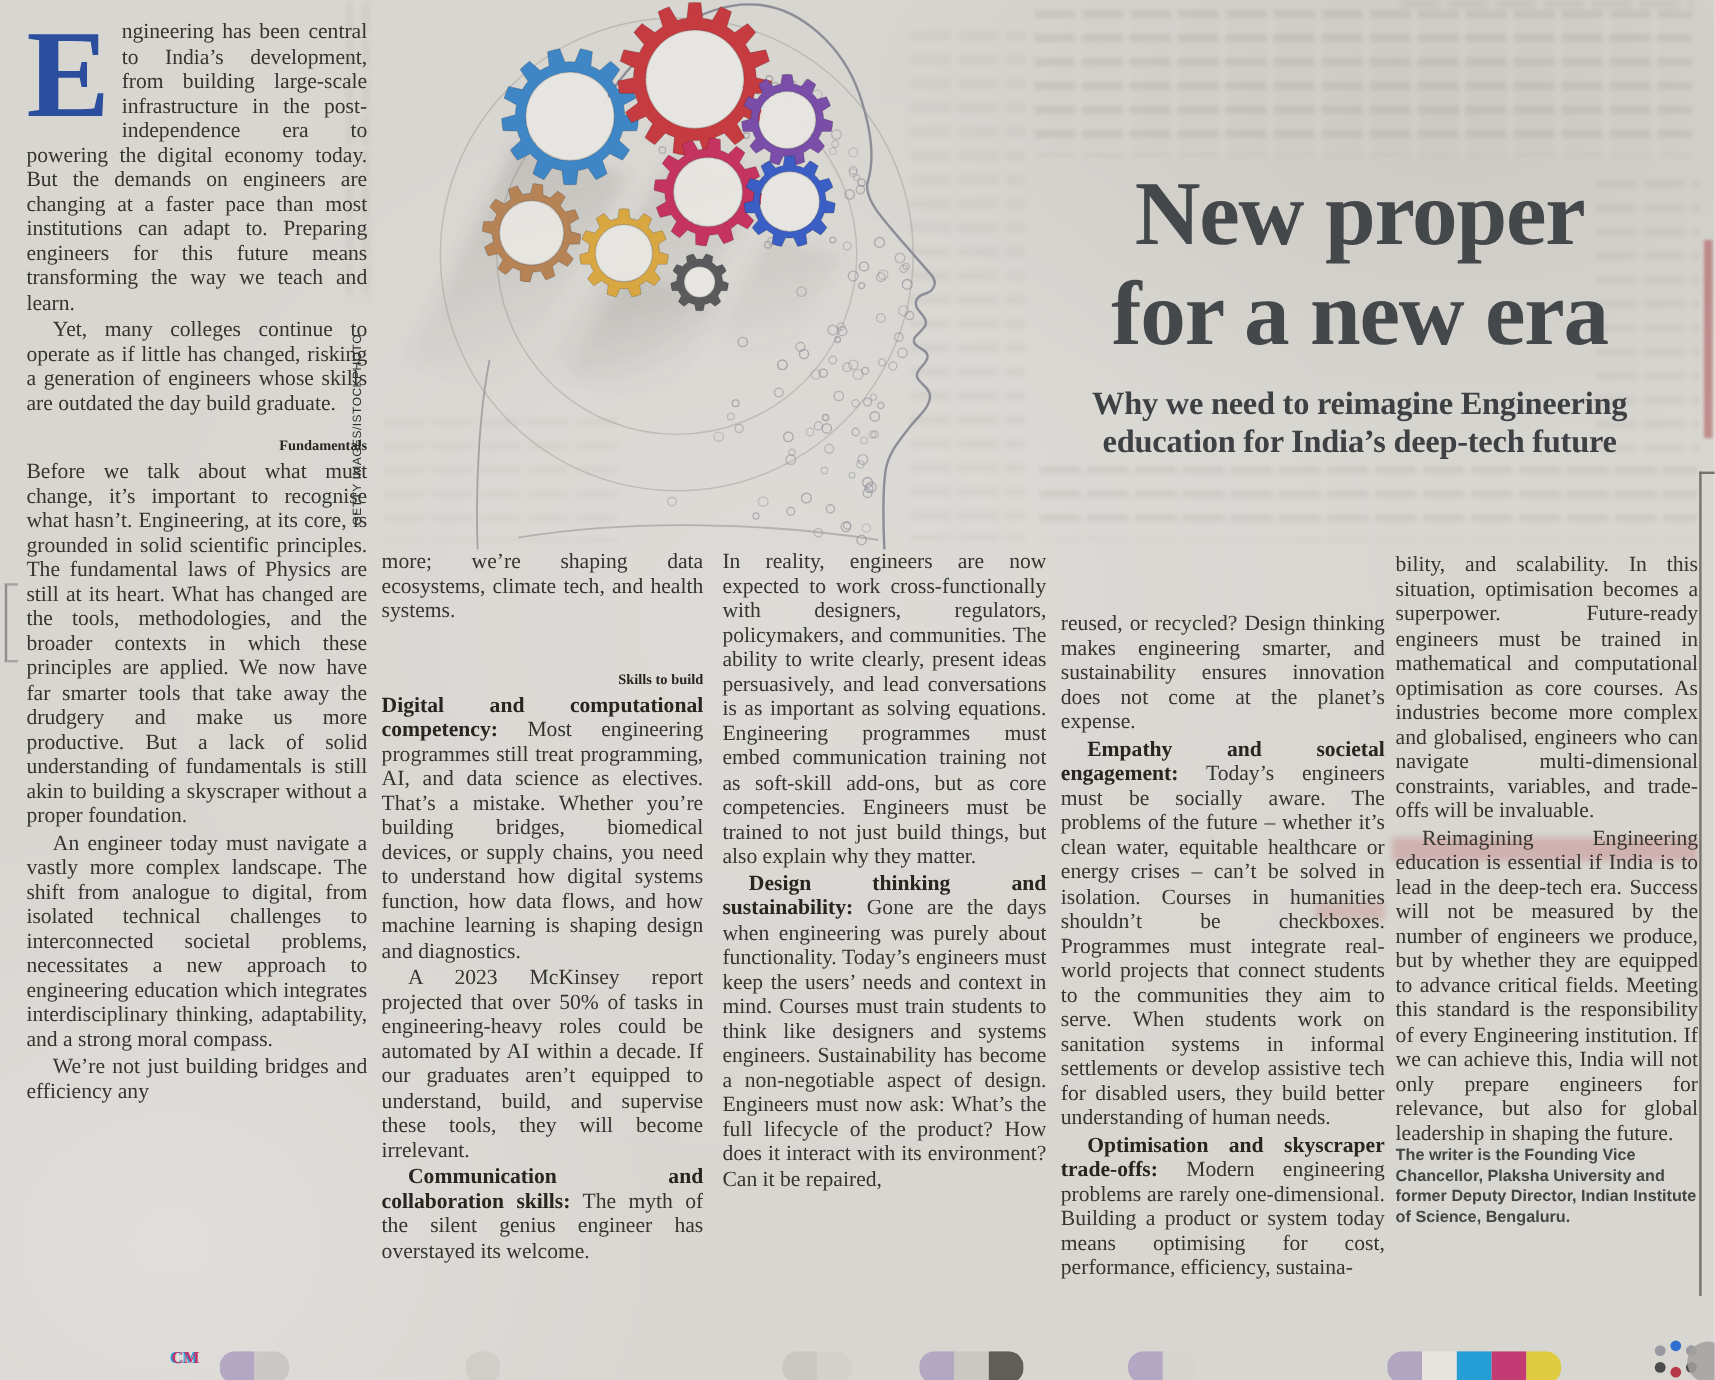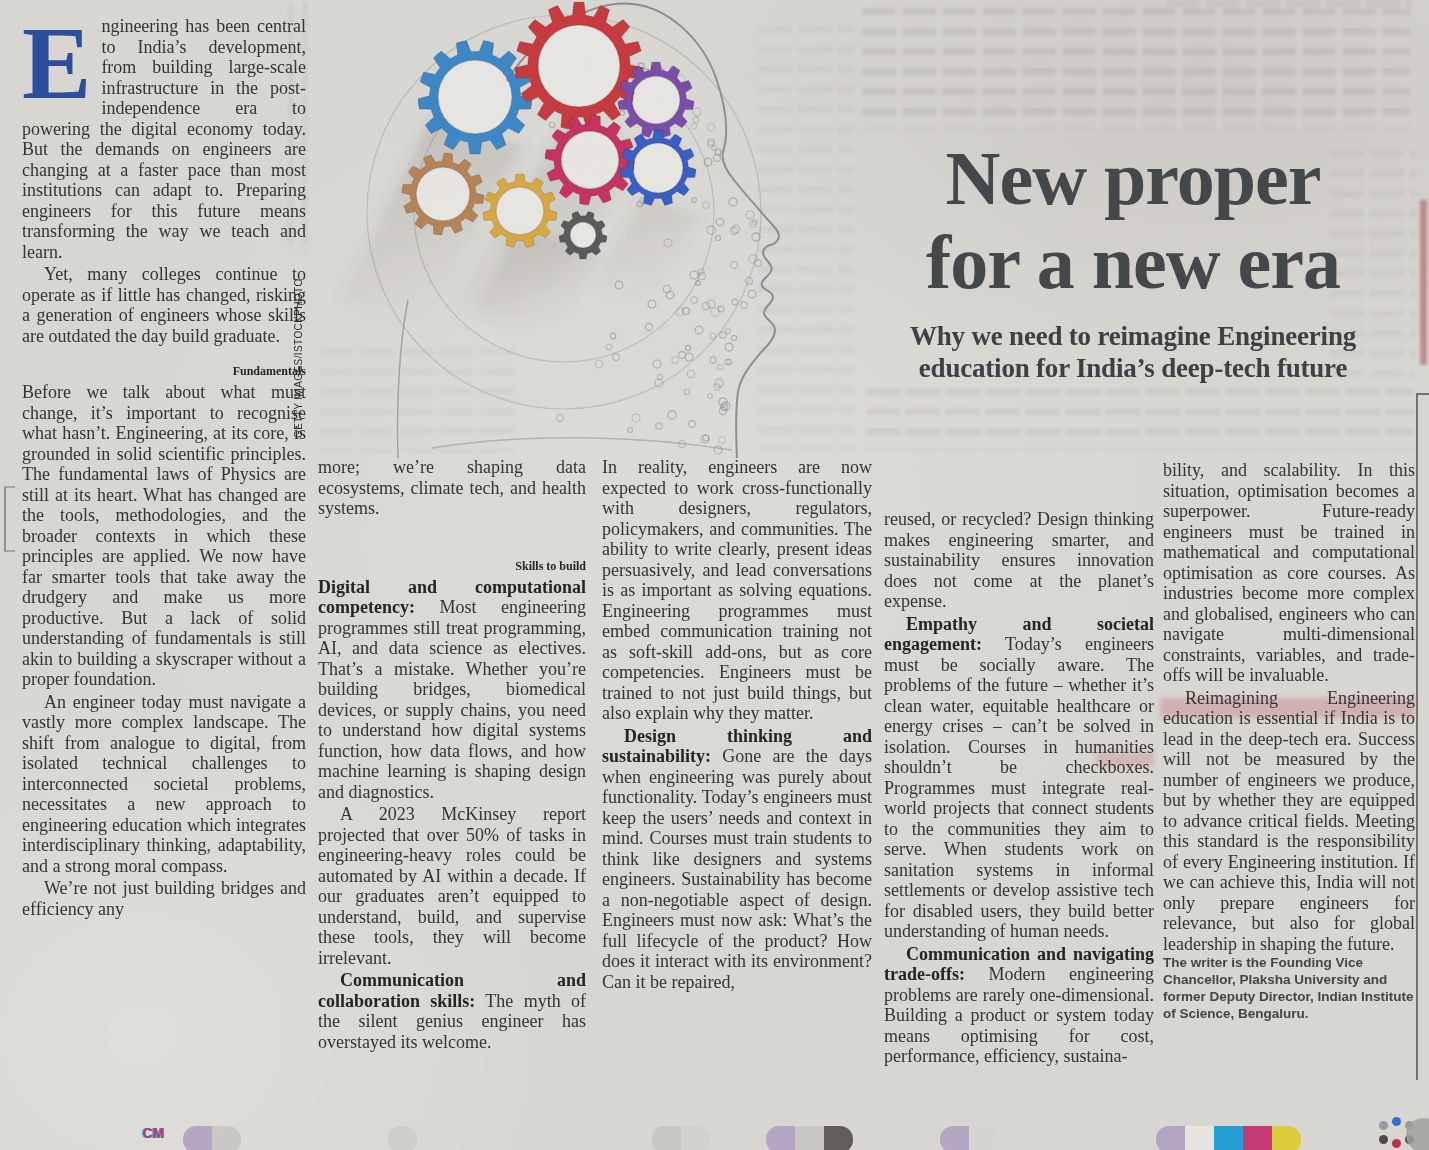--- a/index.html
+++ b/index.html
@@ -53,21 +53,21 @@
   .ghost.v{background:
       repeating-linear-gradient(180deg, rgba(216,214,209,0) 0 26px, rgba(216,214,209,.9) 26px 31px),
       repeating-linear-gradient(90deg, rgba(106,100,94,.28) 0 6px, rgba(0,0,0,0) 6px 14px);}
   .smudge{position:absolute; pointer-events:none;}
   
   .edge-box{position:absolute; left:1416px; top:393px; width:13px; height:685px;
     border-left:2px solid #75726e; border-top:2px solid #75726e;}
   .margin-bracket{position:absolute; left:4px; top:486px; width:9px; height:62px;
     border-left:2px solid rgba(70,70,70,.5); border-top:2px solid rgba(70,70,70,.35);
     border-bottom:2px solid rgba(70,70,70,.35);}
-  .cm-mark{position:absolute; left:143px; top:1125px; font-family:Liberation Sans, sans-serif;
+  .cm-mark{position:absolute; left:143px; top:1125px; font-family:Liberation Serif, serif;
     font-weight:bold; font-size:14px; color:#c2356e; text-shadow:-1.5px 0 0 #1a9fd8; letter-spacing:0;}
   .pill{position:absolute; top:1126px; height:27px; display:flex; overflow:hidden; border-radius:13px; opacity:.9;}
   .pill span{display:block; width:29px; height:27px;}
   .reg-dot{position:absolute; width:9px; height:9px; border-radius:50%;}
   .gray-blob{position:absolute; left:1406px; top:1118px; width:34px; height:34px; border-radius:50%; background:#a3a19e; opacity:.85;}
 </style>
 </head>
 <body>
 
 <div class="page">
@@ -285,21 +285,21 @@
   </div>
 
   <div class="col" id="col3">
     <p>In reality, engineers are now expected to work cross-functionally with designers, regulators, policymakers, and communities. The ability to write clearly, present ideas persuasively, and lead conversations is as important as solving equations. Engineering programmes must embed communication training not as soft-skill add-ons, but as core competencies. Engineers must be trained to not just build things, but also explain why they matter.</p>
     <p class="indent sp"><b class="lead">Design thinking and sustainability:</b> <span>Gone are the days when engineering was purely about functionality. Today’s engineers must keep the users’ needs and context in mind. Courses must train students to think like designers and systems engineers. Sustainability has become a non-negotiable aspect of design. Engineers must now ask: What’s the full lifecycle of the product? How does it interact with its environment? Can it be repaired,</span></p>
   </div>
 
   <div class="col" id="col4">
     <p>reused, or recycled? Design thinking makes engineering smarter, and sustainability ensures innovation does not come at the planet’s expense.</p>
     <p class="indent sp"><b class="lead">Empathy and societal engagement:</b> <span>Today’s engineers must be socially aware. The problems of the future – whether it’s clean water, equitable healthcare or energy crises – can’t be solved in isolation. Courses in humanities shouldn’t be checkboxes. Programmes must integrate real-world projects that connect students to the communities they aim to serve. When students work on sanitation systems in informal settlements or develop assistive tech for disabled users, they build better understanding of human needs.</span></p>
-    <p class="indent sp"><b class="lead">Communication and navigating trade-offs:</b> <span>Modern engineering problems are rarely one-dimensional. Building a product or system today means optimising for cost, performance, efficiency, sustaina-</span></p>
+    <p class="indent sp"><b class="lead">Optimisation and skyscraper trade-offs:</b> <span>Modern engineering problems are rarely one-dimensional. Building a product or system today means optimising for cost, performance, efficiency, sustaina-</span></p>
   </div>
 
   <div class="col" id="col5">
     <p>bility, and scalability. In this situation, optimisation becomes a superpower. Future-ready engineers must be trained in mathematical and computational optimisation as core courses. As industries become more complex and globalised, engineers who can navigate multi-dimensional constraints, variables, and trade-offs will be invaluable.</p>
     <p class="indent sp">Reimagining Engineering education is essential if India is to lead in the deep-tech era. Success will not be measured by the number of engineers we produce, but by whether they are equipped to advance critical fields. Meeting this standard is the responsibility of every Engineering institution. If we can achieve this, India will not only prepare engineers for relevance, but also for global leadership in shaping the future.</p>
     <p class="writer-credit">The writer is the Founding Vice Chancellor, Plaksha University and former Deputy Director, Indian Institute of Science, Bengaluru.</p>
   </div>
 
   <div class="edge-box"></div>
   <div class="margin-bracket"></div>

